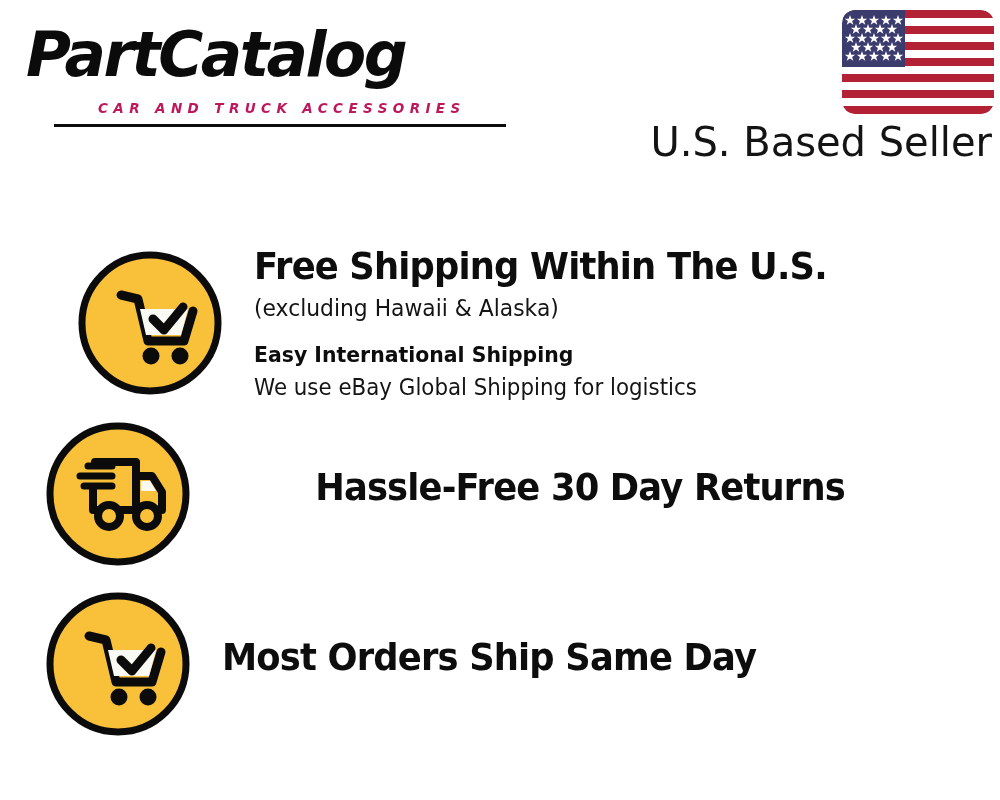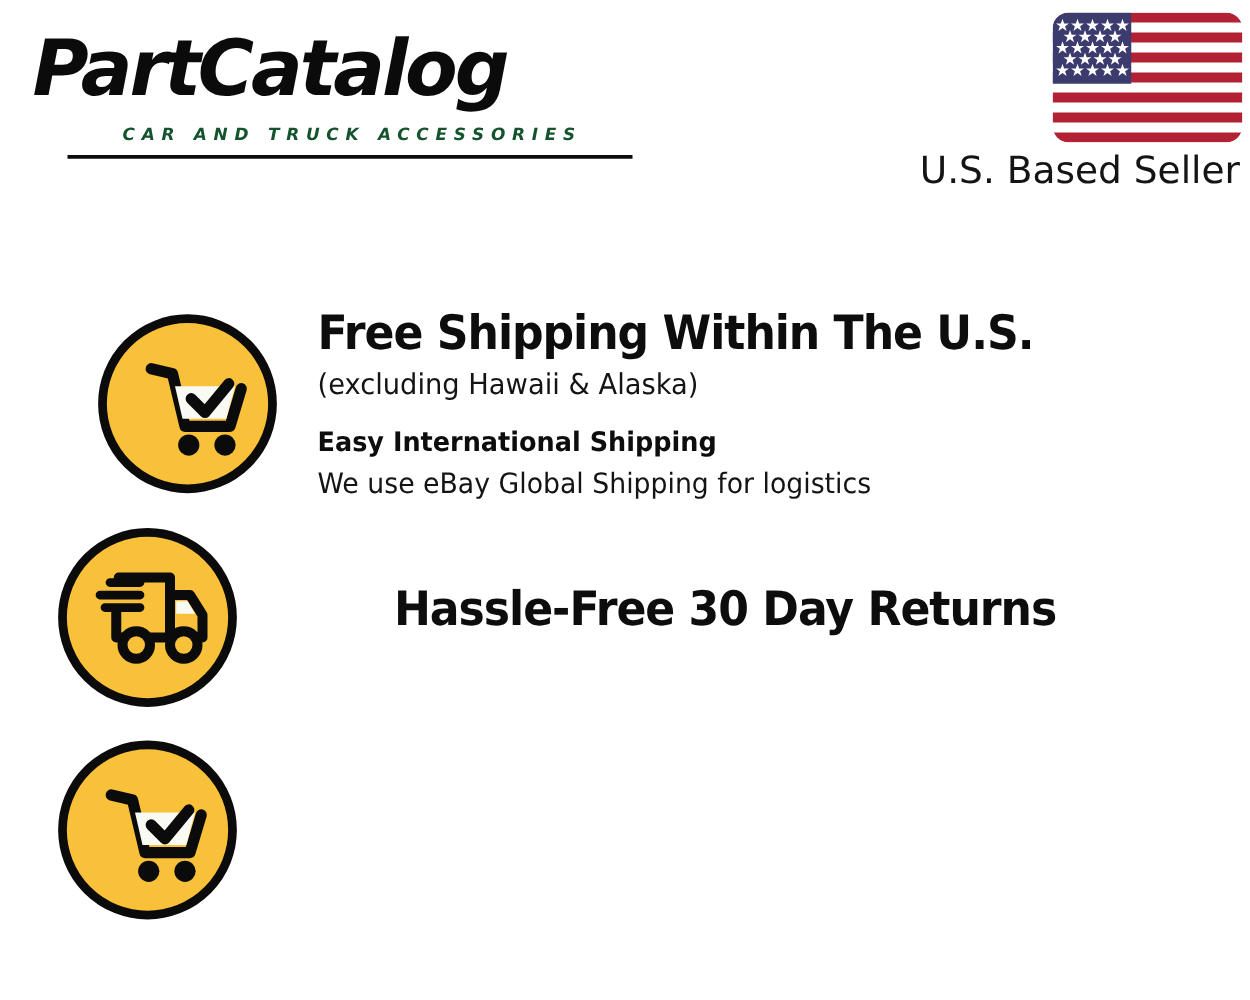--- a/index.html
+++ b/index.html
@@ -49,21 +49,21 @@
   }
   #brand-tagline {
     position: absolute;
     left: 72px;
     top: 82px;
     font-family: "DejaVu Sans", sans-serif;
     font-weight: bold;
     font-style: italic;
     font-size: 13.5px;
     letter-spacing: 5.4px;
-    color: #14532d;
+    color: #be185d;
     white-space: nowrap;
   }
   #brand-underline {
     position: absolute;
     left: 28px;
     top: 106px;
     width: 452px;
     height: 3px;
     background: #0b0b0b;
   }
@@ -81,21 +81,21 @@
   }
   #flag-badge svg { display: block; }
 
   #us-seller-label {
     position: absolute;
     left: 500px;
     top: 119px;
     width: 488px;
     text-align: right;
     font-family: "DejaVu Sans", sans-serif;
-    font-size: 30px;
+    font-size: 40px;
     font-weight: normal;
     color: #141414;
     white-space: nowrap;
   }
 
   
   .feature-row {
     position: absolute;
     left: 0;
     width: 1000px;
@@ -279,13 +279,17 @@
   <div class="feature-icon">
     <svg width="148" height="148" viewBox="0 0 148 148" xmlns="http://www.w3.org/2000/svg">
       <circle cx="74" cy="74" r="68" fill="#F9C03A" stroke="#0b0b0b" stroke-width="7"></circle>
       <path d="M45 46 L62 50 L72 92 L108 92 L117 62" fill="none" stroke="#0b0b0b" stroke-width="9" stroke-linecap="round" stroke-linejoin="round"></path>
       <path d="M64 60 L112 60 L105 86 L70 86 Z" fill="#FAFAF5"></path>
       <path d="M77 70 L88 81 L107 58" fill="none" stroke="#0b0b0b" stroke-width="9" stroke-linecap="round" stroke-linejoin="round"></path>
       <circle cx="75" cy="107" r="8.5" fill="#0b0b0b"></circle>
       <circle cx="104" cy="107" r="8.5" fill="#0b0b0b"></circle>
     </svg>
   </div>
+  <div class="feature-text">
+    <div class="feature-title">Most Orders Ship Same Day</div>
+
+  </div>
 </div>
 
 </body></html>

